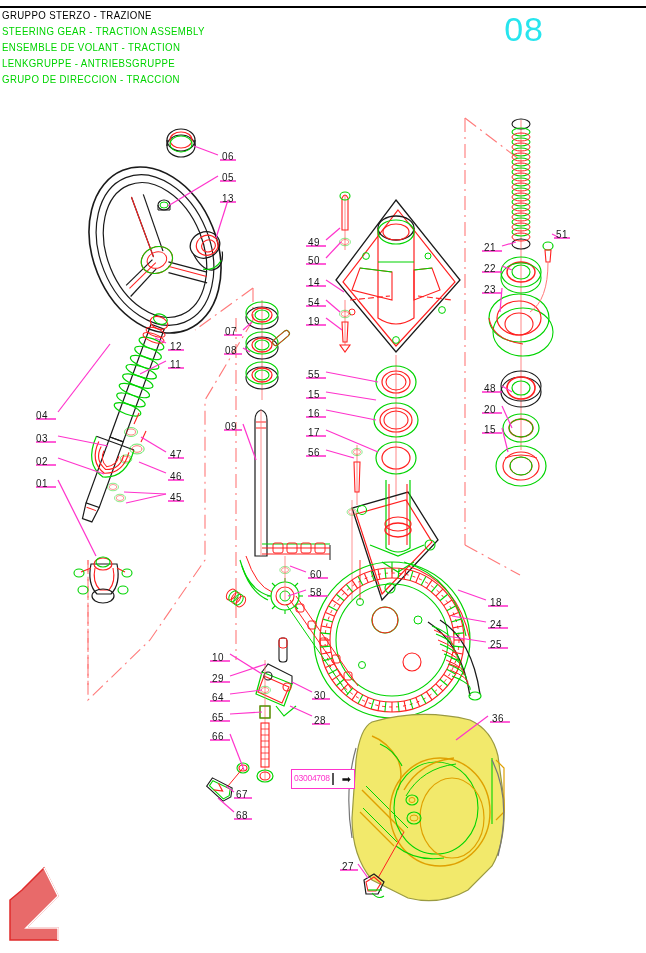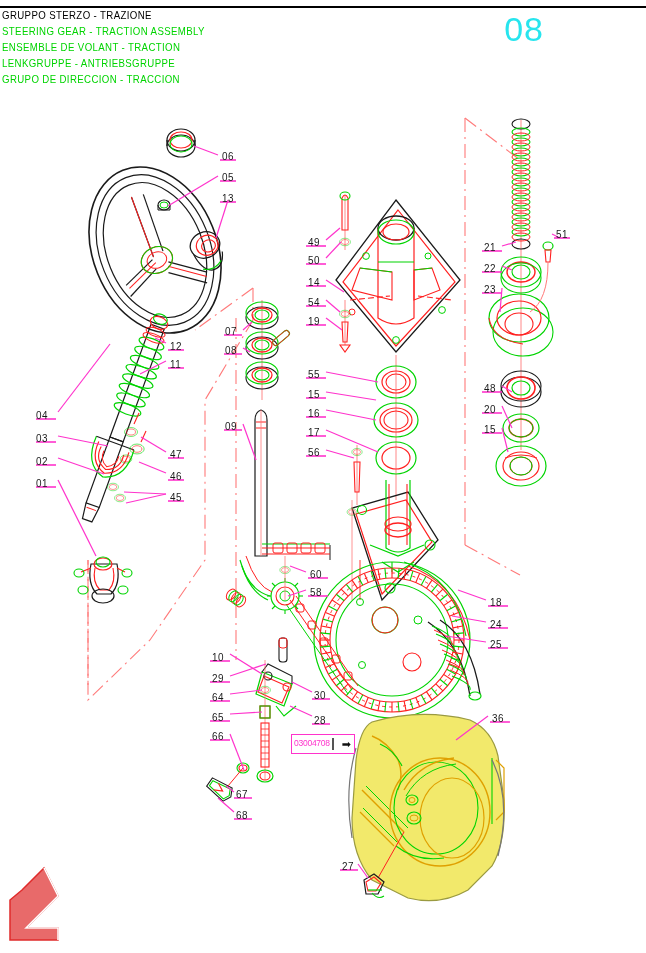--- a/index.html
+++ b/index.html
@@ -22,21 +22,21 @@
   .tb-line.l3{top:57px;color:#00d400;}
   .tb-line.l4{top:73px;color:#00d400;}
 
   .pageno{position:absolute;right:4px;top:10px;font-size:34px;color:#27e5ee;
           letter-spacing:1px;font-family:"Liberation Sans",sans-serif;}
 
   .callout{position:absolute;font-size:11px;color:#1a1a1a;letter-spacing:.5px;
            font-family:"Liberation Sans",sans-serif;transform:scaleX(.9);
            transform-origin:left center;}
 
-  .codebox{position:absolute;left:291px;top:734px;width:62px;height:18px;
+  .codebox{position:absolute;left:291px;top:769px;width:62px;height:18px;
            border:1.6px solid #ff33cc;background:#fff;}
   .codebox .code{position:absolute;left:2px;top:3px;font-size:9px;
            color:#ff33cc;letter-spacing:-.3px;transform:scaleX(.95);
            transform-origin:left center;font-family:"Liberation Sans",sans-serif;}
   .codebox .arrow{position:absolute;right:3px;top:4px;font-size:11px;
            color:#111;line-height:10px;}
   .codebox .bar{position:absolute;right:20px;top:3px;width:2px;height:12px;
            background:#555;}
 </style>
 </head>

